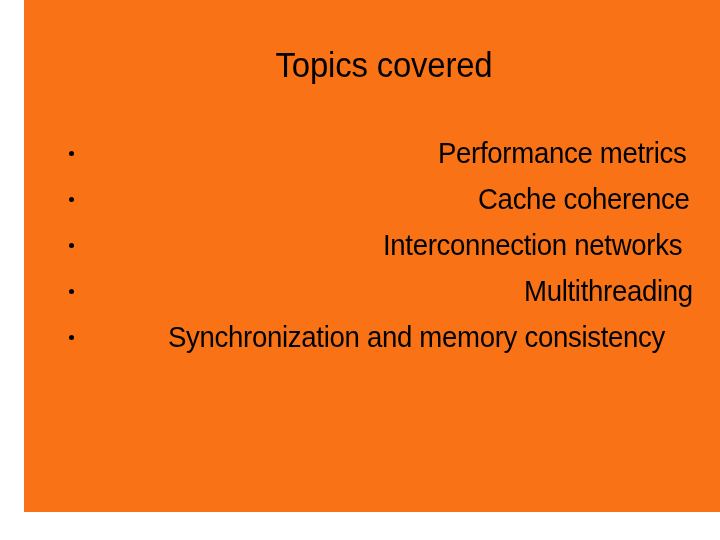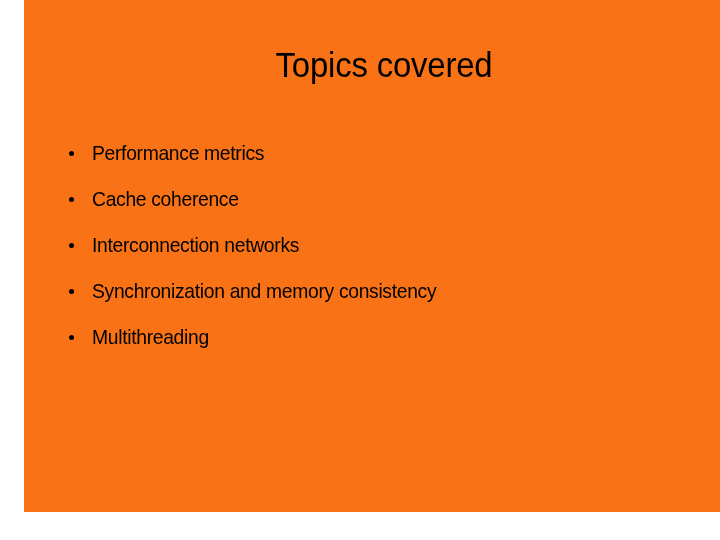--- a/index.html
+++ b/index.html
@@ -49,25 +49,26 @@
     margin: 0;
     padding: 0;
     list-style: none;
   }
 
   .bullet-item {
     position: relative;
     height: 46px;
     line-height: 46px;
     padding-left: 24px;
-    font-size: 21px;
+    font-size: 30px;
     font-weight: 400;
     color: #000000;
     white-space: nowrap;
     letter-spacing: -0.35px;
+    text-align: right;
   }
 
   .bullet-marker {
     position: absolute;
     left: 1px;
     top: 50%;
     width: 5px;
     height: 5px;
     margin-top: -2px;
     background: #000000;
@@ -100,23 +101,23 @@
       <span class="bullet-text">Cache coherence</span>
     </li>
 
     <li class="bullet-item">
       <span class="bullet-marker"></span>
       <span class="bullet-text">Interconnection networks</span>
     </li>
 
     <li class="bullet-item">
       <span class="bullet-marker"></span>
-      <span class="bullet-text">Synchronization and memory consistency</span>
+      <span class="bullet-text">Multithreading</span>
     </li>
 
     <li class="bullet-item">
       <span class="bullet-marker"></span>
-      <span class="bullet-text">Multithreading</span>
+      <span class="bullet-text">Synchronization and memory consistency</span>
     </li>
 
   </ul>
 
 </div>
 
 </body></html>

